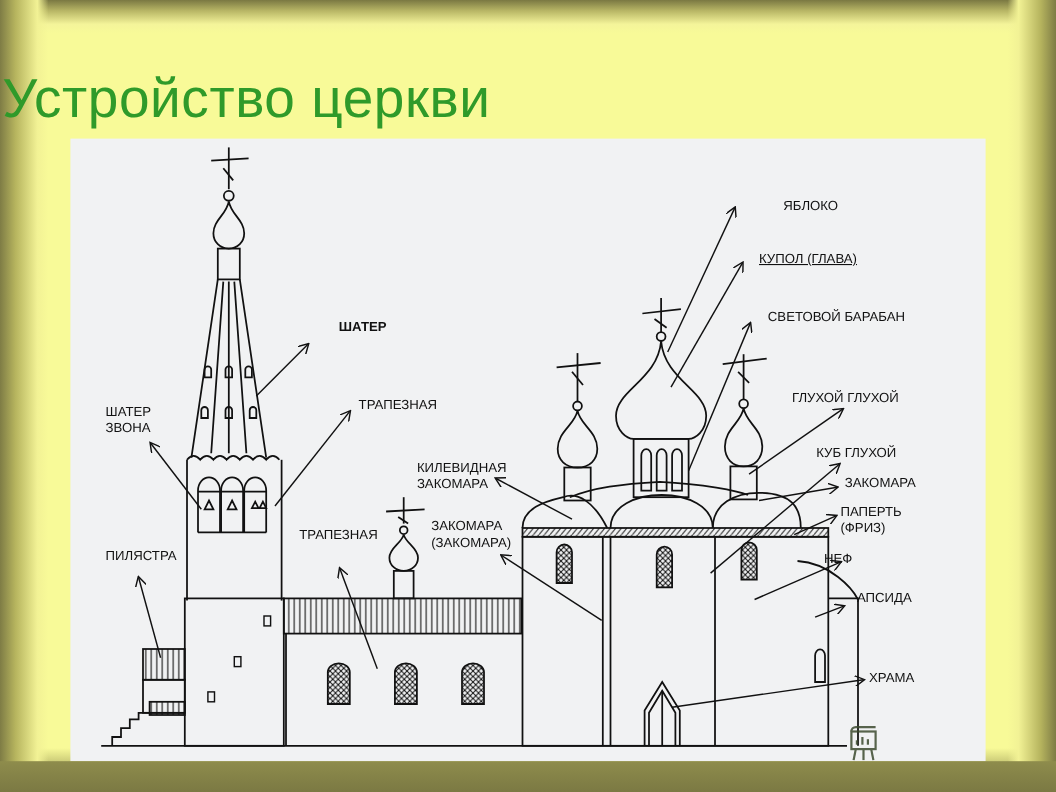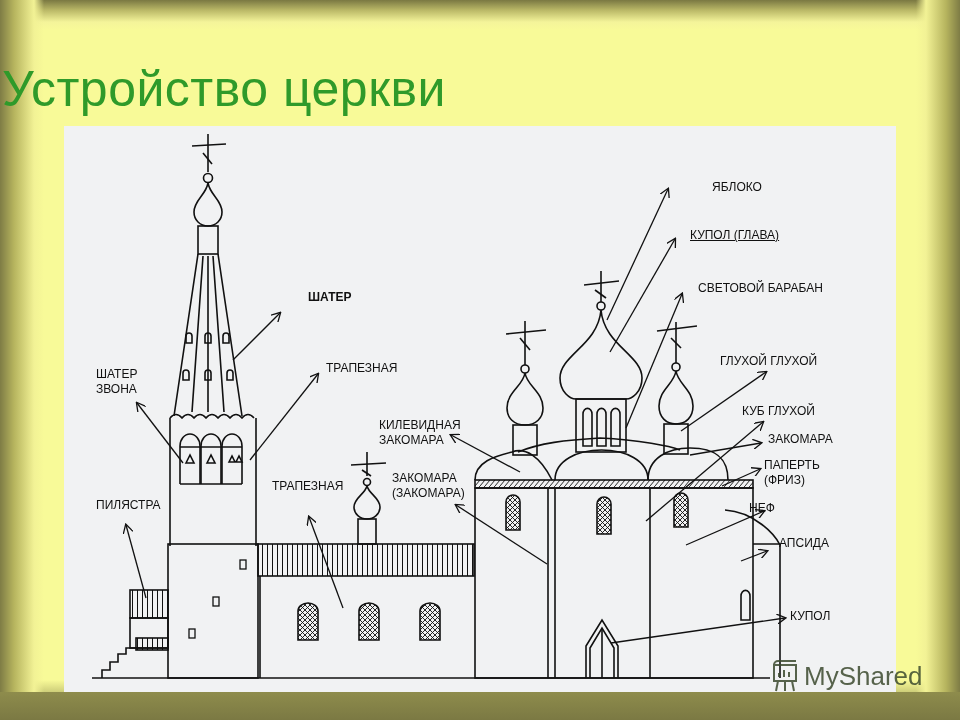--- a/index.html
+++ b/index.html
@@ -219,29 +219,28 @@
   <div>(ЗАКОМАРА)</div>
 </div>
 <div class="lbl" style="left:764px;top:458px;">
   <div>ПАПЕРТЬ</div>
   <div>(ФРИЗ)</div>
 </div>
 <div class="lbl" style="left:272px;top:479px;">ТРАПЕЗНАЯ</div>
 <div class="lbl" style="left:96px;top:498px;">ПИЛЯСТРА</div>
 <div class="lbl" style="left:749px;top:501px;">НЕФ</div>
 <div class="lbl" style="left:779px;top:536px;">АПСИДА</div>
-<div class="lbl" style="left:790px;top:609px;">КУПОЛ</div>
+<div class="lbl" style="left:790px;top:609px;">ХРАМА</div>
 
 <div class="watermark">
   <svg width="30" height="34" viewBox="0 0 30 34">
     <g fill="none" stroke="#3c4a2e" stroke-width="2" opacity="0.85">
       <rect x="4" y="6" width="22" height="16"></rect>
       <path d="M4 6 a4 4 0 0 1 4 -4 h18"></path>
       <line x1="9" y1="18" x2="9" y2="14"></line>
       <line x1="14" y1="18" x2="14" y2="11"></line>
       <line x1="19" y1="18" x2="19" y2="13"></line>
       <line x1="8" y1="22" x2="6" y2="32"></line>
       <line x1="15" y1="22" x2="15" y2="32"></line>
       <line x1="22" y1="22" x2="24" y2="32"></line>
     </g>
   </svg>
-  <span class="wm-text">MyShared</span>
 </div>
 
 </body></html>

